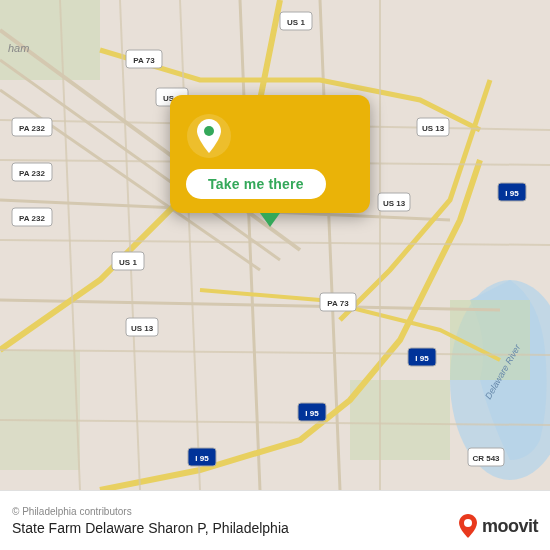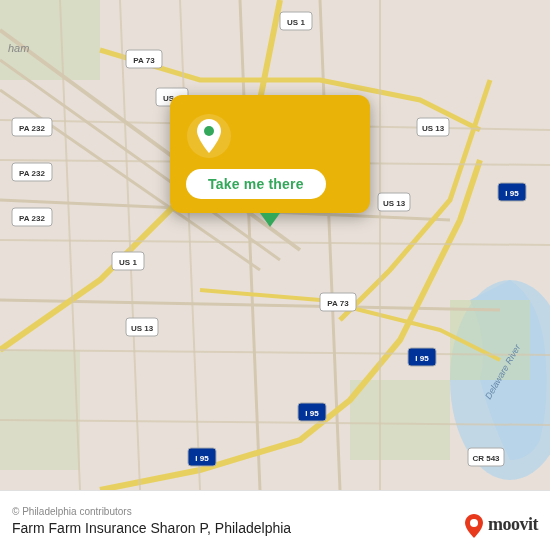--- a/index.html
+++ b/index.html
@@ -95,23 +95,22 @@
       font-size: 14px;
       color: #222;
       font-weight: 500;
     }
 
     #moovit-logo {
       position: absolute;
       bottom: 12px;
       right: 12px;
       display: flex;
-      align-items: flex-start;
+      align-items: center;
       gap: 4px;
-      font-family: Liberation Serif, serif;
     }
 
     #moovit-pin {
       width: 20px;
       height: 24px;
     }
 
     #moovit-text {
       font-size: 18px;
       font-weight: bold;
@@ -218,21 +217,21 @@
       <circle cx="23" cy="23" r="22" fill="rgba(255,255,255,0.15)"></circle>
       <path d="M23 6 C16 6 11 12 11 18 C11 26 23 40 23 40 C23 40 35 26 35 18 C35 12 30 6 23 6 Z" fill="white"></path>
       <circle cx="23" cy="18" r="5" fill="#34a85a"></circle>
     </svg>
     <button id="take-me-there-btn">Take me there</button>
   </div>
 </div>
 
 <div id="footer-bar">
   <span id="footer-attribution">© Philadelphia contributors</span>
-  <span id="footer-title">Farm Farm Insurance Sharon P, Philadelphia</span>
+  <span id="footer-title">State Farm Delaware Sharon P, Philadelphia</span>
 
   <div id="moovit-logo">
     <svg id="moovit-pin" viewBox="0 0 20 24" xmlns="http://www.w3.org/2000/svg">
       <path d="M10 0 C5 0 1 4 1 9 C1 15 10 24 10 24 C10 24 19 15 19 9 C19 4 15 0 10 0 Z" fill="#e8391d"></path>
       <circle cx="10" cy="9" r="4" fill="white"></circle>
     </svg>
     <span id="moovit-text">moovit</span>
   </div>
 </div>
 

